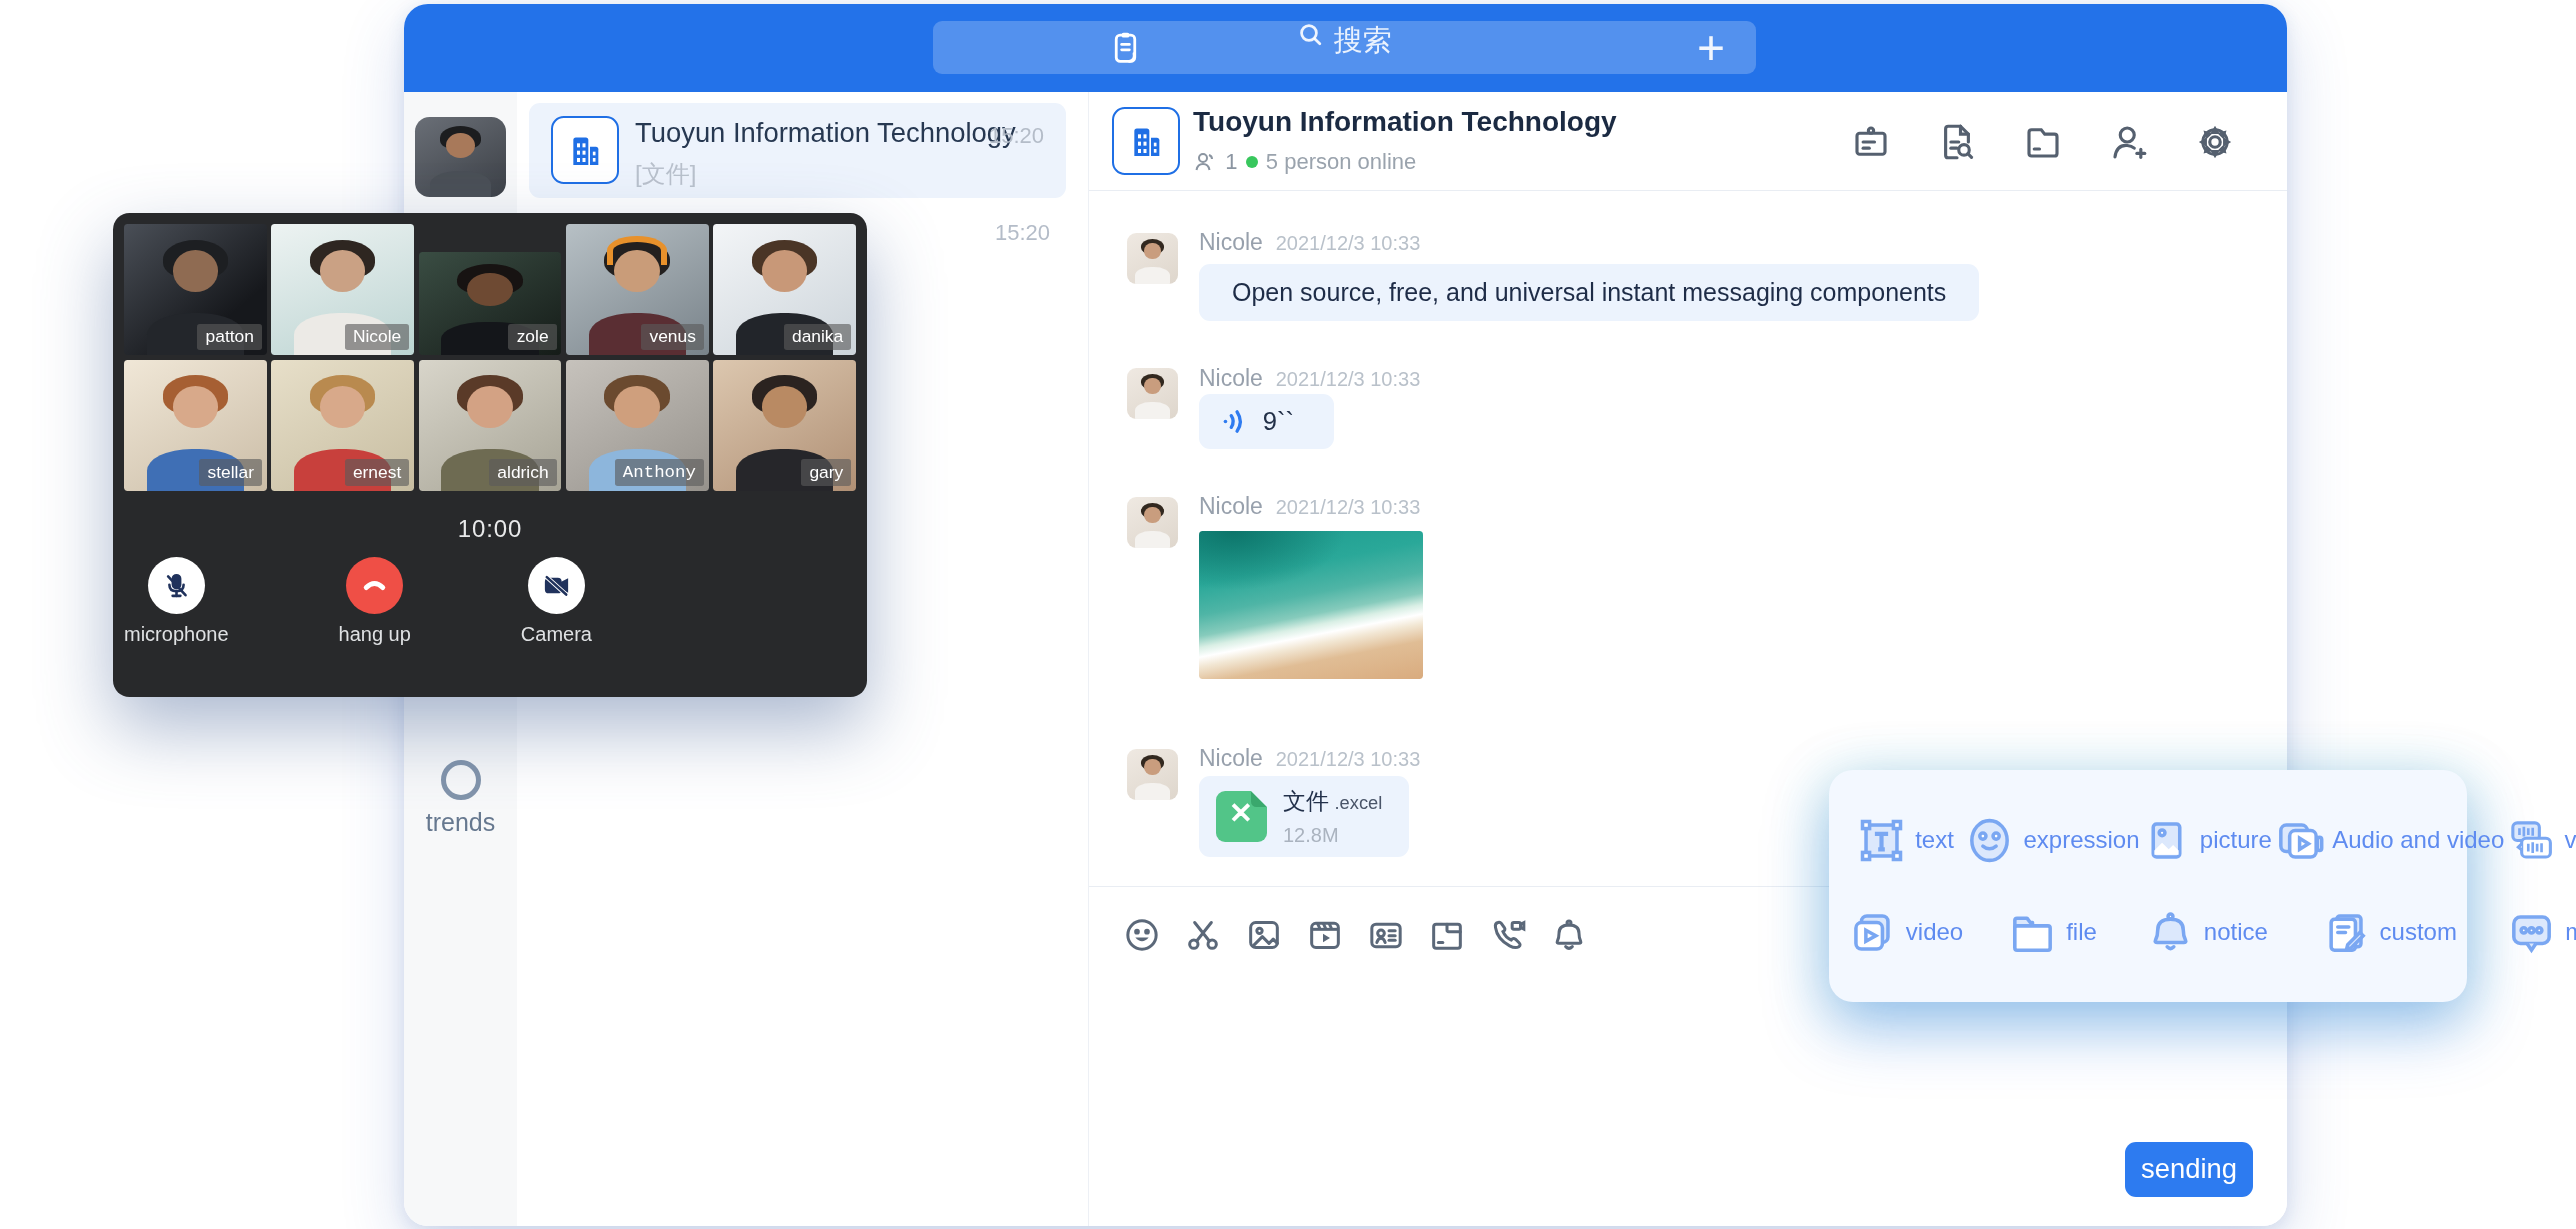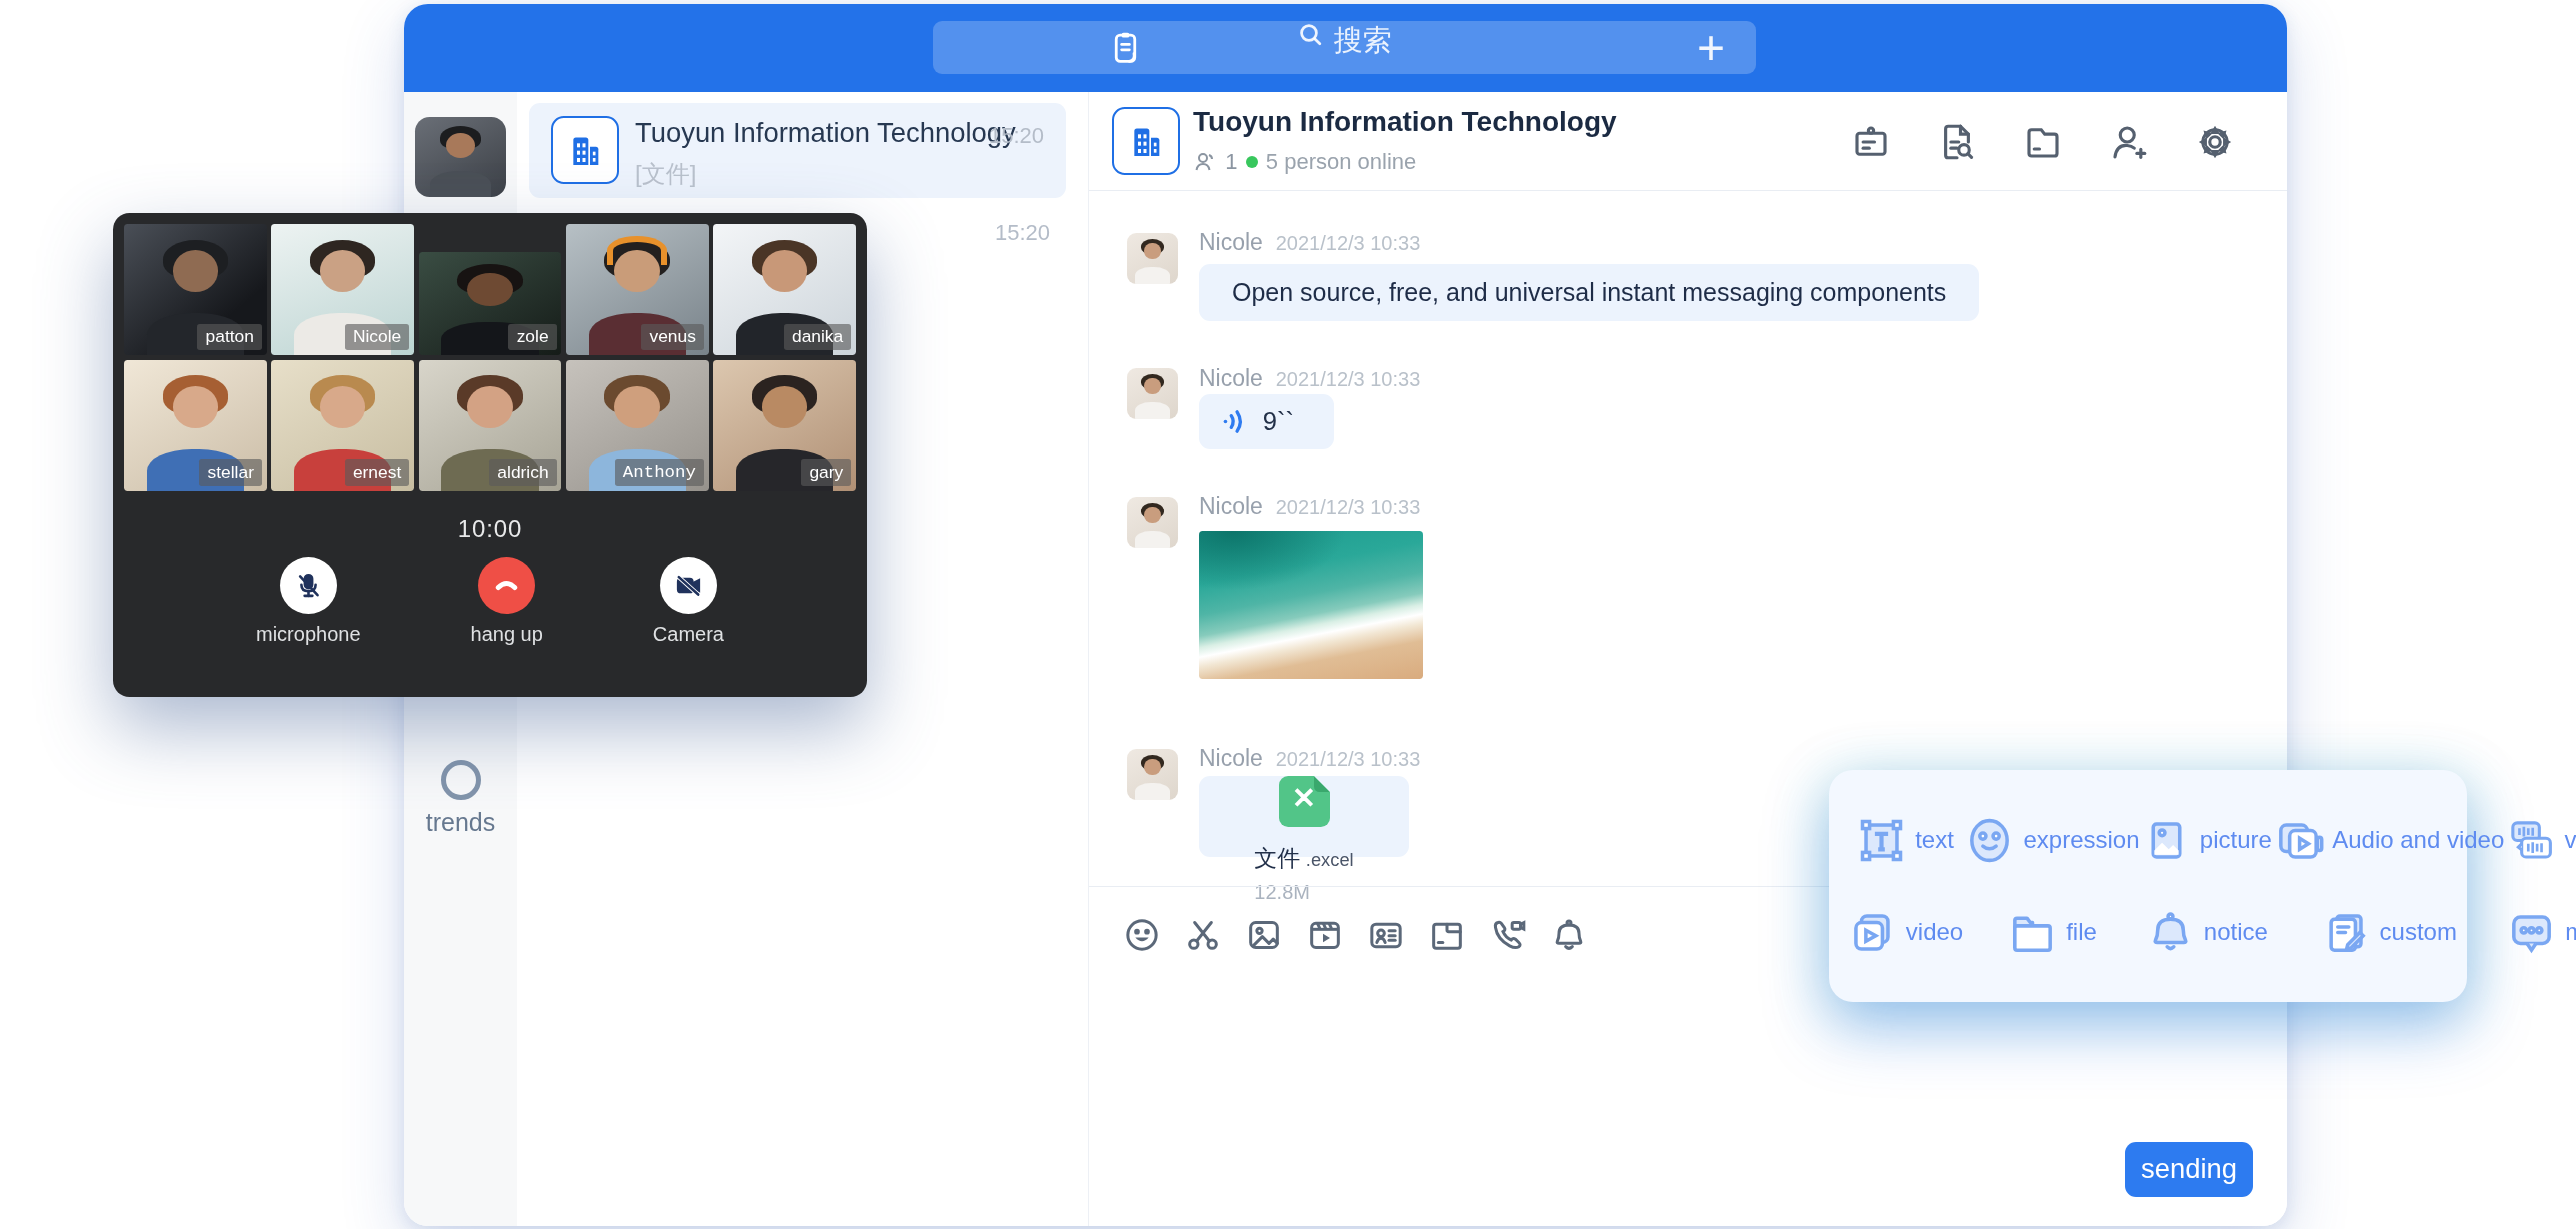--- a/index.html
+++ b/index.html
@@ -60,21 +60,21 @@
   .mav { position:absolute; left:38px; width:51px; height:51px; border-radius:9.1px; overflow:hidden; background:linear-gradient(150deg,#efe9e2,#ded6cc); }
   .mname { position:absolute; left:110px; font-size:23px; color:#97a0ac; white-space:nowrap; }
   .mname span { margin-left:12.8px; font-size:20px; color:#b9c1ca; }
   .bubble { position:absolute; left:110px; background:#ecf3fd; border-radius:11px; display:flex; align-items:center; }
   .b-text { height:57px; padding:0 33px; font-size:25px; color:#1e2c47; white-space:nowrap; }
   .b-voice { height:55px; width:135px; padding:0 20px; gap:12.8px; font-size:25.6px; color:#223048; }
   .beach { position:absolute; left:110px; width:224px; height:148px; border-radius:3.7px;
     background:
       radial-gradient(120% 95% at 15% 0%, rgba(10,110,100,.85) 0%, rgba(10,110,100,0) 42%),
       linear-gradient(169deg, #1b9a8d 0%, #2aa899 28%, #4fb5a6 44%, #86cbbc 55%, #d9efe5 61%, #ffffff 66%, #f2e7d4 71%, #e0bd95 80%, #d9ab7e 100%); }
-  .b-file { width:210px; height:81px; padding:0 16.5px; gap:16.5px;flex-direction:column; }
+  .b-file { width:210px; height:81px; padding:0 16.5px; gap:16.5px; }
   .xlsicon { position:relative; width:51px; height:51px; border-radius:9.1px; background:#52c588; flex:none; }
   .xlsicon::before { content:""; position:absolute; right:0; top:0; border-style:solid; border-width:0 16.5px 16.5px 0; border-color:#ecf3fd #ecf3fd #3aa86d #3aa86d; border-radius:0 0 0 5.5px; }
   .xlsicon::after { content:"\2715"; position:absolute; left:0; top:5.5px; width:100%; text-align:center; color:#fff; font-size:29px; font-weight:bold; }
   .fmeta { display:flex; flex-direction:column; gap:7.3px; }
   .fname { font-size:23px; color:#22304a; }
   .fname span { font-size:18.3px; color:#4a5569; margin-left:5.5px; }
   .fsize { font-size:20px; color:#aab3bf; }
 
   
   .tooldiv { position:absolute; left:0; top:794px; width:100%; height:1.8px; background:#e9edf3; }
@@ -93,21 +93,21 @@
   .pic { width:53px; height:53px; }
 
   
   .callwin { position:absolute; left:113px; top:213px; width:754px; height:484px; z-index:50; border-radius:16.5px;
              background:#28292b; box-shadow:0 31px 73px rgba(70,100,150,.45); padding:11px 11px 0; }
   .vgrid { display:grid; grid-template-columns:repeat(5,1fr); grid-template-rows:131px 131px; gap:4.6px; }
   .tile { position:relative; border-radius:3.7px; overflow:hidden; }
   .tname { position:absolute; right:4.6px; bottom:4.6px; background:rgba(90,90,90,.62); color:#fff; font-size:17.4px; line-height:1;
            padding:4.6px 8.2px; border-radius:2.7px; }
   .timer { margin-top:24px; text-align:center; color:#e8e9ea; font-size:24px; letter-spacing:0.9px; }
-  .ctrls { margin-top:14.6px; display:flex; justify-content:center; gap:110px; }
+  .ctrls { margin-top:14.6px; display:flex; gap:110px; }
   .ctrl { display:flex; flex-direction:column; align-items:center; gap:9.1px; color:#dfe1e3; font-size:20px; }
   .cbtn { width:57px; height:57px; border-radius:50%; background:#fff; display:flex; align-items:center; justify-content:center; }
   .cbtn.red { background:#ef4f46; }
 
   
   .fig { position:absolute; inset:0; }
   .fig i { position:absolute; display:block; }
   .fig .hair { width:46%; height:30%; left:27%; top:12%; border-radius:50% 50% 42% 42%; background:var(--hair,#2a2320); }
   .fig .hd { width:32%; height:32%; left:34%; top:20%; border-radius:50%; background:var(--skin,#c99d7e); }
   .fig .bd { width:68%; height:36%; left:16%; bottom:-4%; border-radius:46% 46% 0 0; background:var(--shirt,#444); }

